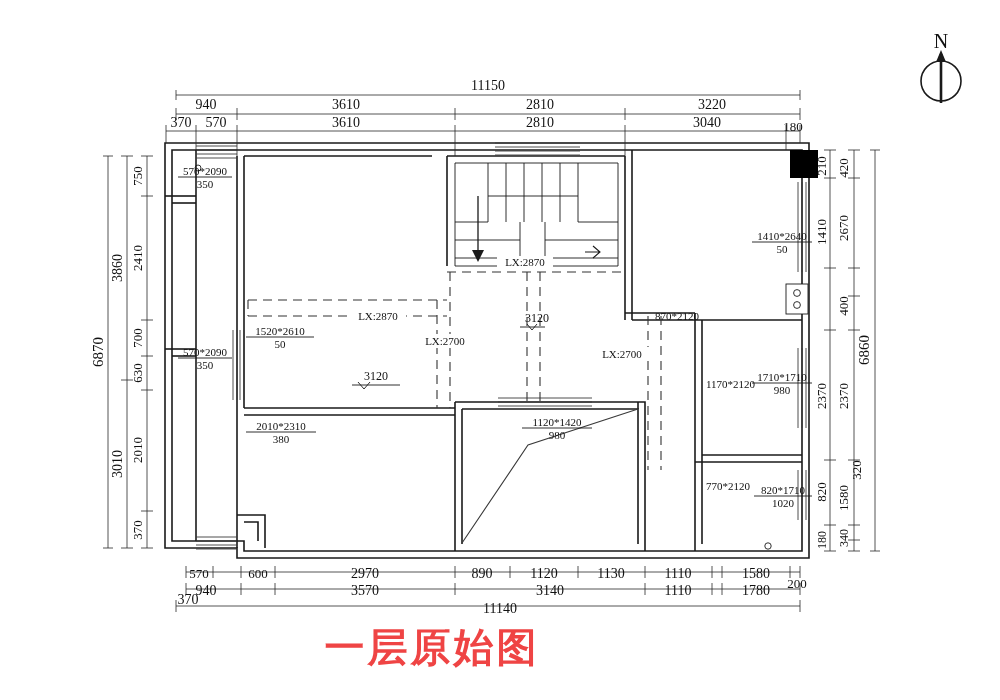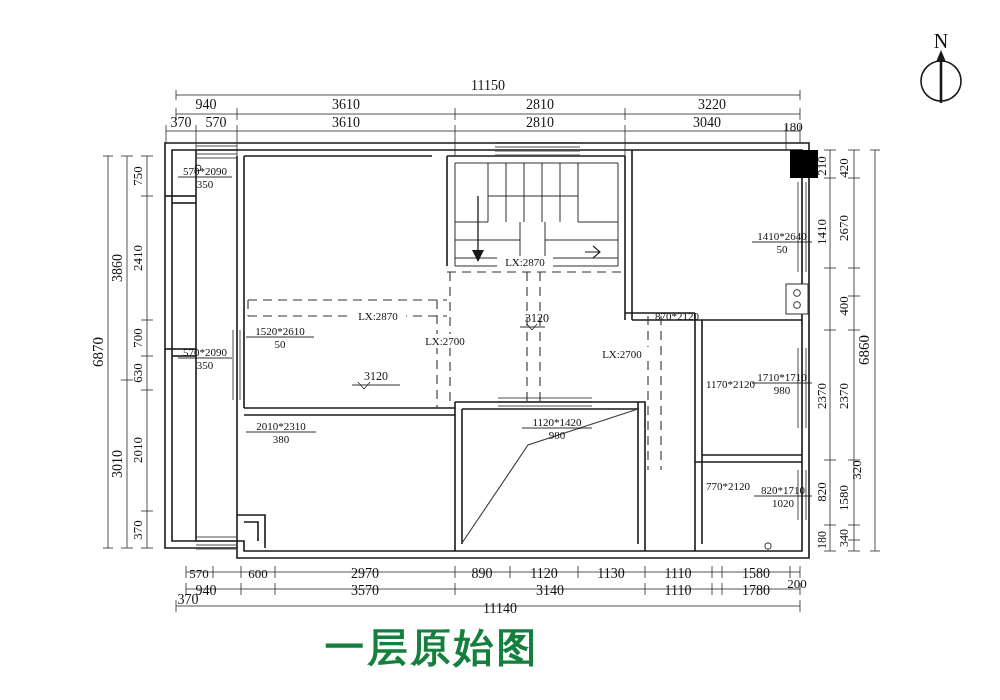--- a/index.html
+++ b/index.html
@@ -2,21 +2,21 @@
 <html><head>
 <meta charset="utf-8">
 <style>
   html,body{margin:0;padding:0;background:#ffffff;}
   body{width:1000px;height:700px;overflow:hidden;
        font-family:"Liberation Serif","DejaVu Serif",serif;color:#111;}
   #stage{position:relative;width:1000px;height:700px;}
   svg{position:absolute;left:0;top:0;}
   .ttl{position:absolute;left:0;top:620px;width:864px;text-align:center;
        font-family:"DejaVu Sans","Liberation Sans",sans-serif;
-       font-size:40px;font-weight:700;letter-spacing:3px;color:#15803d;}
+       font-size:40px;font-weight:700;letter-spacing:3px;color:#ef4444;}
 </style>
 </head>
 <body>
 
 <div id="stage">
 
 <svg width="1000" height="700" viewBox="0 0 1000 700">
   <rect x="0" y="0" width="1000" height="700" fill="#ffffff"></rect>
 
   <g id="g-walls" fill="none" stroke="#1a1a1a" stroke-width="1.6">

